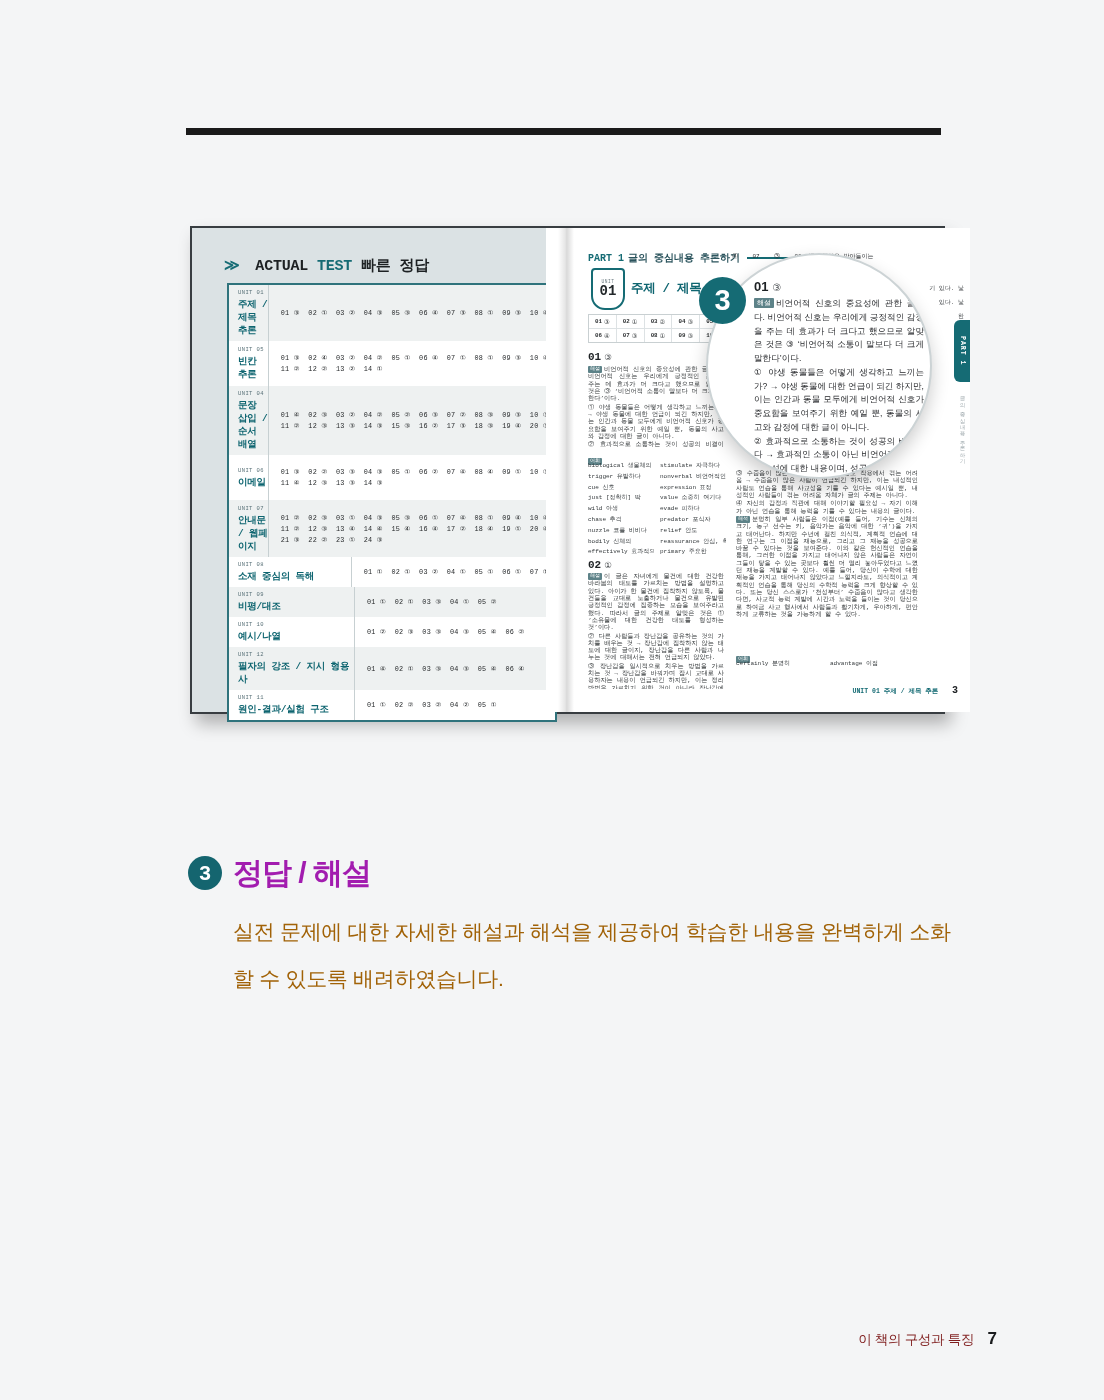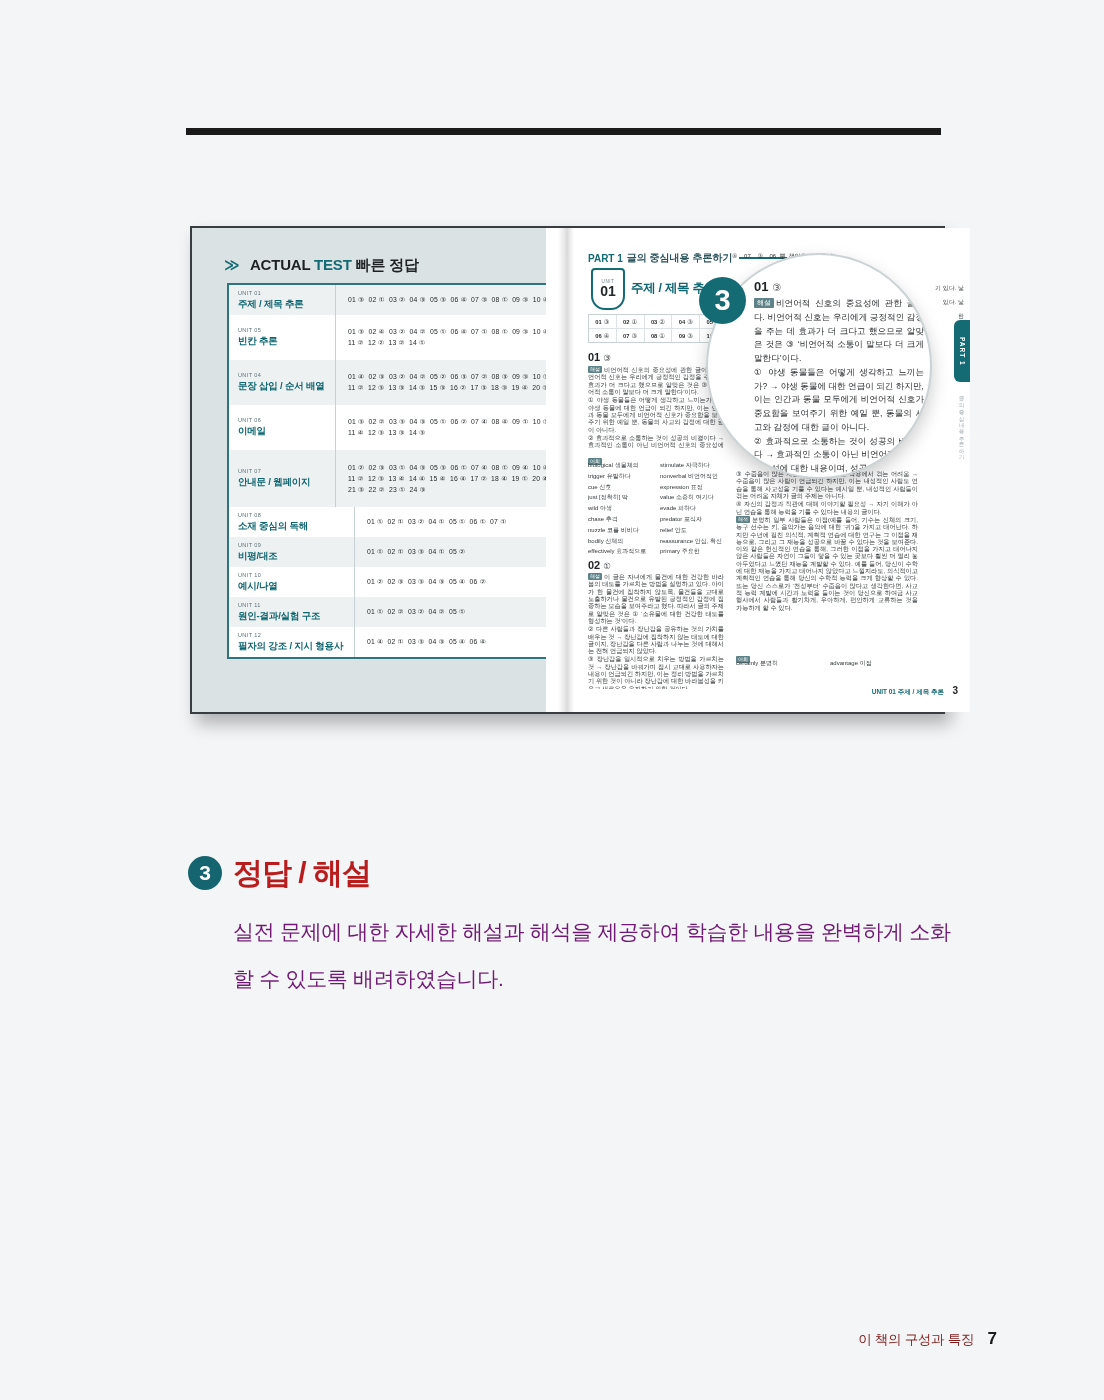--- a/index.html
+++ b/index.html
@@ -5,21 +5,21 @@
   html,body{margin:0;padding:0;}
   body{background:#f4f5f6;font-family:"Liberation Sans","DejaVu Sans",sans-serif;}
   .canvas{position:relative;width:1104px;height:1400px;background:#f4f5f6;overflow:hidden;}
   .abs{position:absolute;}
 
   
   .top-rule{left:186px;top:128px;width:755px;height:7px;background:#1a1a1a;}
 
   
   .book{left:190px;top:226px;width:751px;height:484px;background:#15803d;border:2px solid #383d41;
-        box-shadow:6px 10px 16px rgba(0,0,0,.28);}
+        box-shadow:6px 10px 16px rgba(0,0,0,.28);font-family:Liberation Mono, monospace;}
   .page-left{left:0;top:0;width:375px;height:100%;background:#dbe2e4;}
   .page-right{left:354px;top:0;width:424px;height:100%;background:#ffffff;overflow:hidden;}
   .gutter{left:366px;top:0;width:16px;height:100%;
           background:linear-gradient(to right,rgba(0,0,0,0),rgba(0,0,0,.10) 45%,rgba(0,0,0,.15) 55%,rgba(0,0,0,0));}
 
   
   .lp-header{left:32px;top:28px;font-size:15px;font-weight:800;color:#1d2123;letter-spacing:-.2px;white-space:nowrap;}
   .lp-header .chev{color:#156b74;margin-right:7px;font-weight:800;}
   .lp-header .teal{color:#156b74;}
   .lp-table{left:35px;top:55px;width:326px;border:2px solid #2f737c;background:#fff;display:flex;flex-direction:column;}
@@ -91,22 +91,22 @@
   .mag-head .ans{font-size:10px;font-weight:400;color:#45494c;margin-left:4px;}
   .mag-text{font-size:8.6px;line-height:1.6;color:#27292c;text-align:justify;word-break:break-all;}
   .mag-text p{margin:0;}
   .mag-text .tag{font-size:7px;line-height:10px;padding:0 3px;vertical-align:1px;}
   .badge3{left:699px;top:277px;width:47px;height:47px;border-radius:50%;background:#156b74;z-index:6;
           display:flex;align-items:center;justify-content:center;color:#fff;font-size:29px;font-weight:700;}
 
   
   .sec-badge{left:188px;top:856px;width:34px;height:34px;border-radius:50%;background:#14656f;
              display:flex;align-items:center;justify-content:center;color:#fff;font-size:21px;font-weight:700;}
-  .sec-title{left:233px;top:853px;font-size:30px;font-weight:800;color:#b91c1c;letter-spacing:-1px;}
-  .sec-body{left:233px;top:908px;width:737px;font-size:21px;color:#701a75;line-height:2.26;letter-spacing:-.3px;}
+  .sec-title{left:233px;top:853px;font-size:30px;font-weight:800;color:#a21caf;letter-spacing:-1px;}
+  .sec-body{left:233px;top:908px;width:737px;font-size:21px;color:#a16207;line-height:2.26;letter-spacing:-.3px;}
 
   .pg-footer{right:107px;top:1329px;white-space:nowrap;text-align:right;}
   .pg-footer .lab{font-size:13.5px;color:#7f1d1d;letter-spacing:-.3px;}
   .pg-footer .num{font-size:17px;font-weight:800;color:#1a1c1e;margin-left:9px;}
 </style>
 </head>
 <body>
 
 <div class="canvas">
 
@@ -197,34 +197,34 @@
           <div class="t-left">
               <div class="t-unit">UNIT 10</div>
               <div class="t-title">예시/나열</div>
             </div>
           <div class="t-right">
               <div class="t-line">01 ②  02 ③  03 ③  04 ③  05 ④  06 ②</div>
             </div>
         </div>
         <div class="t-row">
           <div class="t-left">
+              <div class="t-unit">UNIT 12</div>
+              <div class="t-title">필자의 강조 / 지시 형용사</div>
+            </div>
+          <div class="t-right">
+              <div class="t-line">01 ④  02 ①  03 ③  04 ③  05 ④  06 ④</div>
+            </div>
+        </div>
+        <div class="t-row">
+          <div class="t-left">
               <div class="t-unit">UNIT 11</div>
               <div class="t-title">원인-결과/실험 구조</div>
             </div>
           <div class="t-right">
               <div class="t-line">01 ①  02 ②  03 ②  04 ②  05 ①</div>
-            </div>
-        </div>
-        <div class="t-row">
-          <div class="t-left">
-              <div class="t-unit">UNIT 12</div>
-              <div class="t-title">필자의 강조 / 지시 형용사</div>
-            </div>
-          <div class="t-right">
-              <div class="t-line">01 ④  02 ①  03 ③  04 ③  05 ④  06 ④</div>
             </div>
         </div>
       </div>
     </div>
 
     <div class="abs page-right">
       <div class="abs ph">
         <span class="ph-part">PART 1</span>
         <span class="ph-title">글의 중심내용 추론하기</span>
         <span class="ph-rule"></span>

